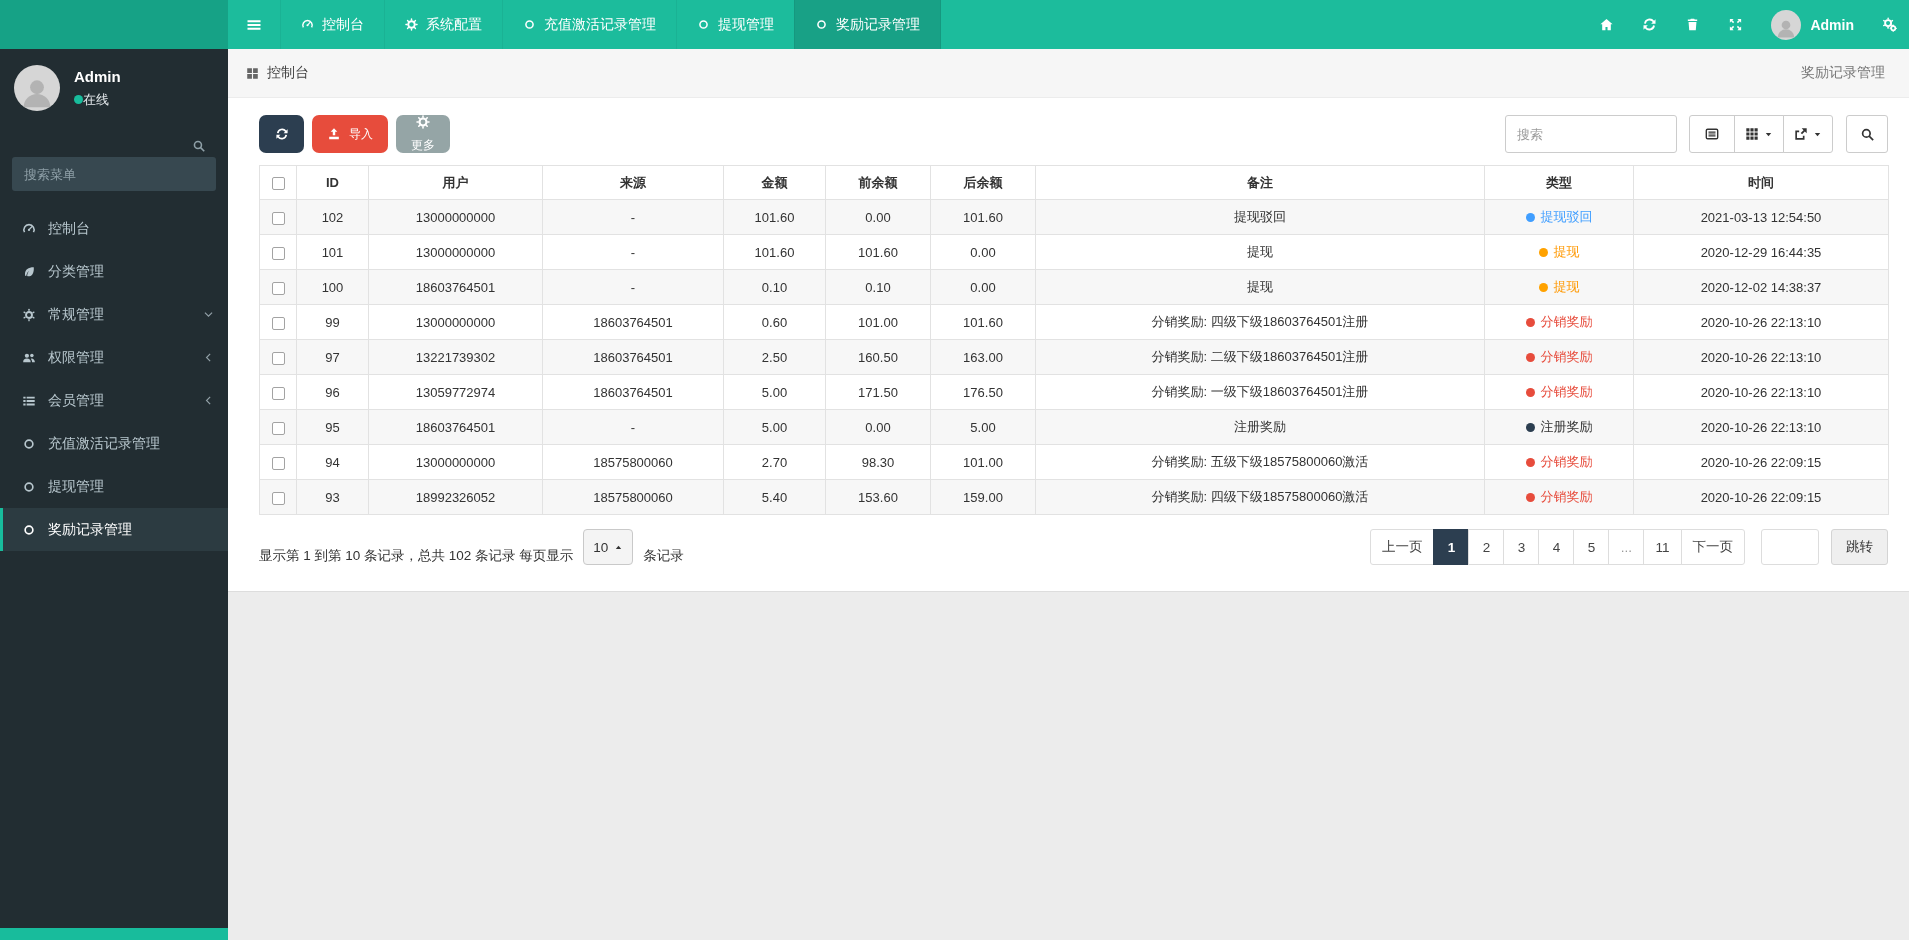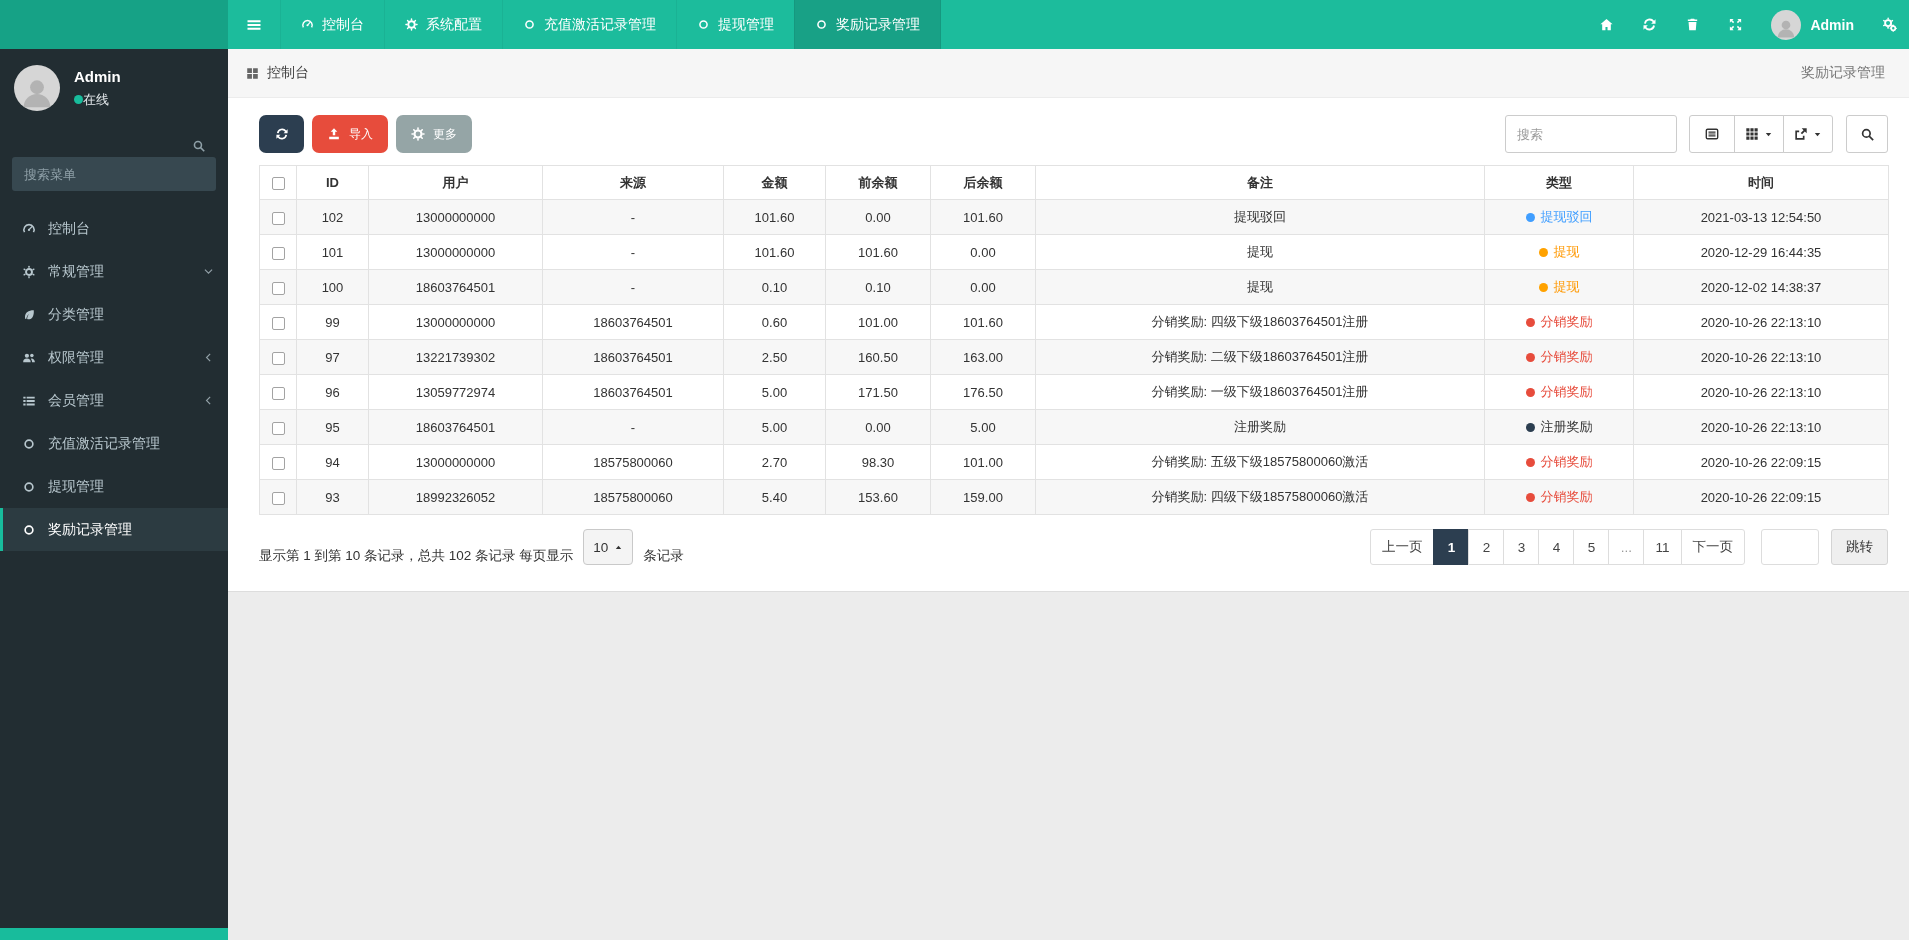--- a/index.html
+++ b/index.html
@@ -52,21 +52,21 @@
   .bc-left .icon { font-size:13px; color:#666; }
   .bc-right { color:#777; }
   .panel { background:#fff; border-bottom:1px solid #ddd; padding-bottom:26px; }
 
   .toolbar { display:flex; justify-content:space-between; align-items:center; padding:17px 21px 12px 31px; }
   .toolbar-left { display:flex; align-items:center; }
   .btn { height:38px; border:none; border-radius:7px; display:inline-flex; align-items:center; gap:8px; font-size:12px; color:#fff; cursor:pointer; padding:0 15px; font-family:Liberation Sans, sans-serif; }
   .btn .icon { font-size:14px; }
   .btn-refresh { background:#2c3e50; width:45px; justify-content:center; padding:0; }
   .btn-import { background:#e74c3c; margin-left:8px; }
-  .btn-more { background:#95a5a6; margin-left:8px; }
+  .btn-more { background:#95a5a6; margin-left:8px;flex-direction:column; }
   .toolbar-right { display:flex; align-items:center; }
   .search-input { width:172px; height:38px; border:1px solid #ccc; border-radius:3px; padding:0 11px; font-size:13px; color:#333; font-family:inherit; outline:none; }
   .search-input::placeholder { color:#999; }
   .view-group { display:flex; margin-left:12px; }
   .view-btn { height:38px; min-width:46px; padding:0 10px; background:#fff; border:1px solid #ccc; display:inline-flex; align-items:center; justify-content:center; gap:5px; color:#333; cursor:pointer; margin-left:-1px; font-size:14px; }
   .view-btn:first-child { border-radius:3px 0 0 3px; margin-left:0; }
   .view-btn:last-child { border-radius:0 3px 3px 0; }
   .view-btn .caret { font-size:9px; color:#333; }
   .btn-search { margin-left:13px; width:42px; height:38px; background:#fff; border:1px solid #ccc; border-radius:3px; display:inline-flex; align-items:center; justify-content:center; color:#333; font-size:15px; cursor:pointer; }
 
@@ -261,45 +261,45 @@
               </g>
               <path d="M8.4 8.4 11.5 5.1" stroke="currentColor" stroke-width="1.5" fill="none"></path>
               <circle cx="8" cy="9" r="1.3" fill="currentColor"></circle>
             </svg>
           </span>
           <span>控制台</span>
         </div>
         <div class="sidebar-item">
           <span class="icon">
             <svg viewBox="0 0 16 16" fill="currentColor">
+              <path d="M13.4 2.6C7 2.6 3.8 5.2 3.4 9.9c-.08 1 .06 1.9.44 2.6l1.2-.1c.2-2.2 1-4 2.9-5.6-1.3 1.9-2 3.8-2 5.9.7.2 1.6.3 2.5.2 4.3-.6 5.4-6 5-10.3z"></path>
+            </svg>
+          </span>
+          <span>分类管理</span>
+        </div>
+        <div class="sidebar-item">
+          <span class="icon">
+            <svg viewBox="0 0 16 16" fill="currentColor">
               <circle cx="8" cy="8" r="3.4" fill="none" stroke="currentColor" stroke-width="2.2"></circle>
               <g>
                 <rect x="7.2" y="0.8" width="1.6" height="2.6" rx=".7"></rect>
                 <rect x="7.2" y="0.8" width="1.6" height="2.6" rx=".7" transform="rotate(60 8 8)"></rect>
                 <rect x="7.2" y="0.8" width="1.6" height="2.6" rx=".7" transform="rotate(120 8 8)"></rect>
                 <rect x="7.2" y="0.8" width="1.6" height="2.6" rx=".7" transform="rotate(180 8 8)"></rect>
                 <rect x="7.2" y="0.8" width="1.6" height="2.6" rx=".7" transform="rotate(240 8 8)"></rect>
                 <rect x="7.2" y="0.8" width="1.6" height="2.6" rx=".7" transform="rotate(300 8 8)"></rect>
               </g>
             </svg>
           </span>
           <span>常规管理</span>
           <span class="icon arrow">
             <svg viewBox="0 0 16 16">
               <path d="M2.8 5.2 8 10.4l5.2-5.2" fill="none" stroke="currentColor" stroke-width="1.7"></path>
             </svg>
           </span>
-        </div>
-        <div class="sidebar-item">
-          <span class="icon">
-            <svg viewBox="0 0 16 16" fill="currentColor">
-              <path d="M13.4 2.6C7 2.6 3.8 5.2 3.4 9.9c-.08 1 .06 1.9.44 2.6l1.2-.1c.2-2.2 1-4 2.9-5.6-1.3 1.9-2 3.8-2 5.9.7.2 1.6.3 2.5.2 4.3-.6 5.4-6 5-10.3z"></path>
-            </svg>
-          </span>
-          <span>分类管理</span>
         </div>
         <div class="sidebar-item">
           <span class="icon">
             <svg viewBox="0 0 16 16" fill="currentColor">
               <circle cx="5.6" cy="5.4" r="2.4"></circle>
               <path d="M1.3 12.8a4.3 4.3 0 0 1 8.6 0z"></path>
               <circle cx="11.3" cy="5" r="2"></circle>
               <path d="M10.9 8.7a3.8 3.8 0 0 1 3.8 4.1h-3.1a6.3 6.3 0 0 0-1.5-4z"></path>
             </svg>
           </span>

